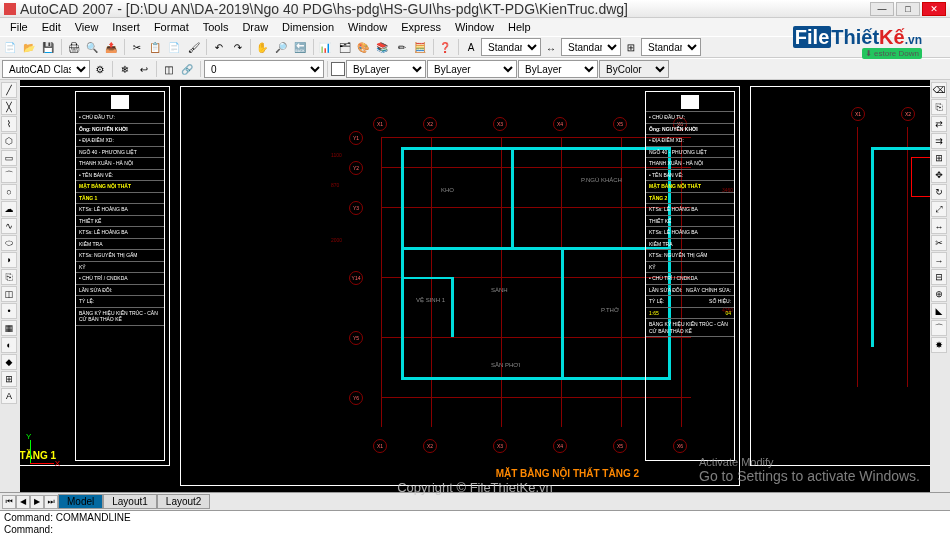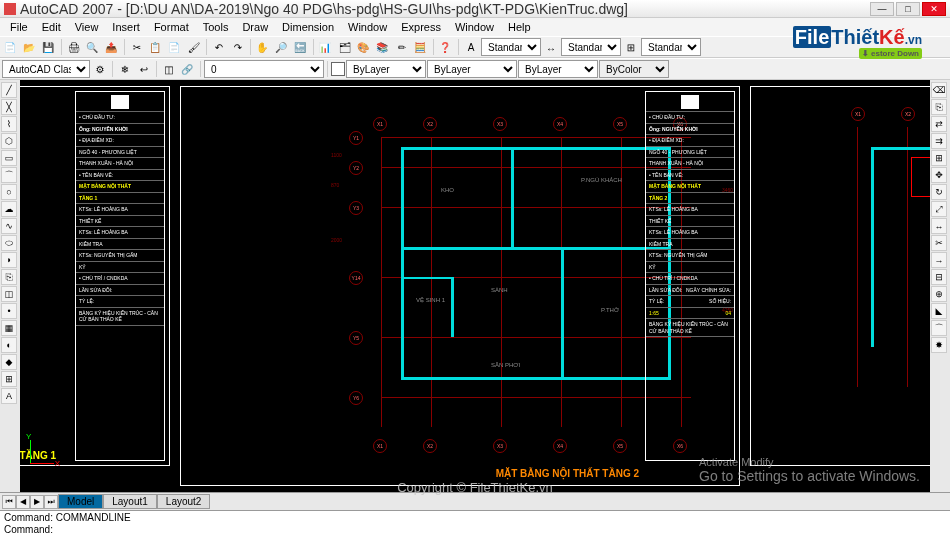--- a/index.html
+++ b/index.html
@@ -47,21 +47,21 @@
 .room-label { position: absolute; color: #888; font-size: 6px; }
 .dim { position: absolute; color: #800; font-size: 5px; }
 
 .drawing-title { position: absolute; font-size: 10px; font-weight: bold; }
 .drawing-title.yellow { color: #ff0; }
 .drawing-title.red { color: #f80; }
 
 .watermark-logo { position: absolute; top: 26px; right: 28px; font-size: 20px; font-weight: bold; color: #0a4d8c; z-index: 50; font-family: Arial; }
 .watermark-logo .f { background: #0a4d8c; color: #fff; padding: 0 2px; border-radius: 2px; }
 .watermark-logo .red { color: #d22; margin-top: 36px; }
-.watermark-logo .sub { position: absolute; right: 0; top: 22px; font-size: 8px; background: #84cc16; color: #555; padding: 1px 3px; border-radius: 2px; font-weight: bold; }
+.watermark-logo .sub { position: absolute; right: 0; top: 22px; font-size: 8px; background: #22c55e; color: #555; padding: 1px 3px; border-radius: 2px; font-weight: normal; }
 .watermark-center { position: absolute; left: 50%; top: 480px; transform: translateX(-50%); color: rgba(200,200,200,0.85); font-size: 13px; z-index: 60; }
 .activate { position: absolute; right: 30px; bottom: 50px; color: rgba(180,180,180,0.7); font-size: 11px; text-align: left; z-index: 40; }
 .activate .sub { font-size: 14px; }
 
 .tabs { height: 18px; background: #e8e8e8; display: flex; align-items: center; padding: 0 2px; gap: 0; font-size: 10px; border-top: 1px solid #999; }
 .tabs .navbtn { width: 14px; height: 14px; border: 1px solid #aaa; background: #f0f0f0; display: flex; align-items: center; justify-content: center; cursor: pointer; font-size: 8px; }
 .tabs .tab { padding: 1px 8px; border: 1px solid #999; background: #0369a1; cursor: pointer; }
 .tabs .tab.inactive { background: #ddd; }
 
 .cmdline { height: 28px; background: #fff; border-top: 1px solid #999; font-size: 10px; padding: 1px 4px; font-family: Consolas, monospace; color: #000; }

